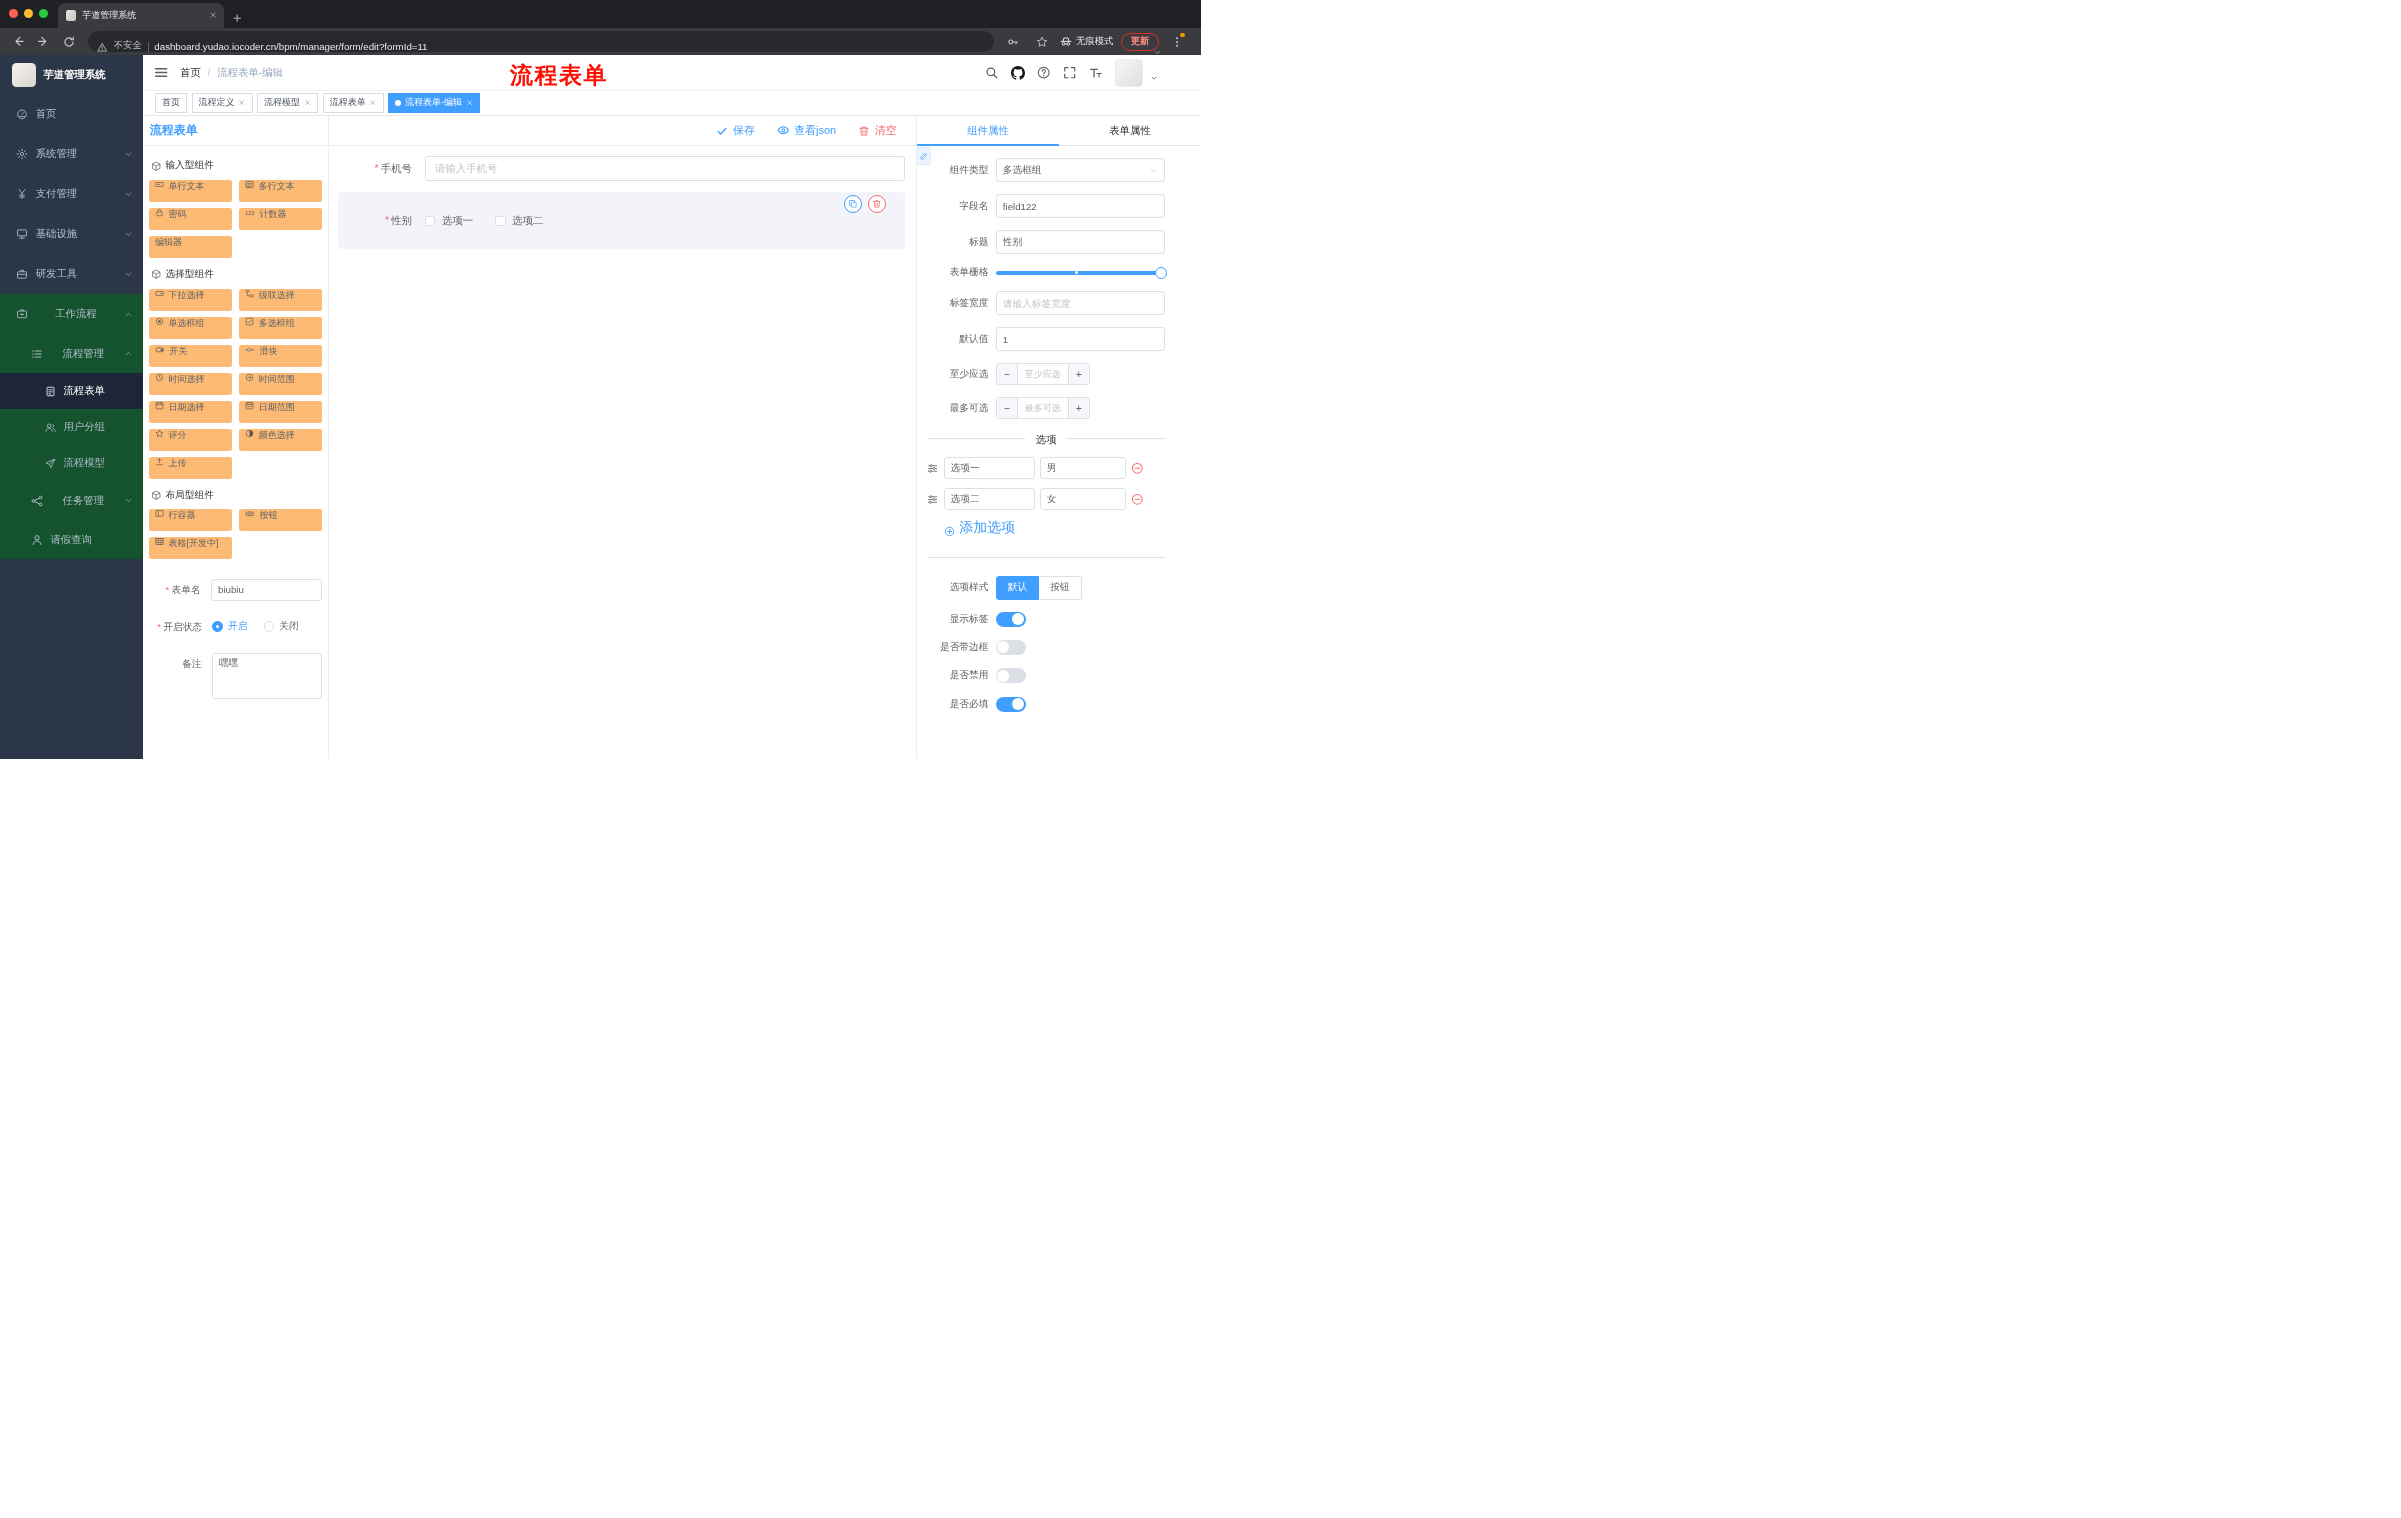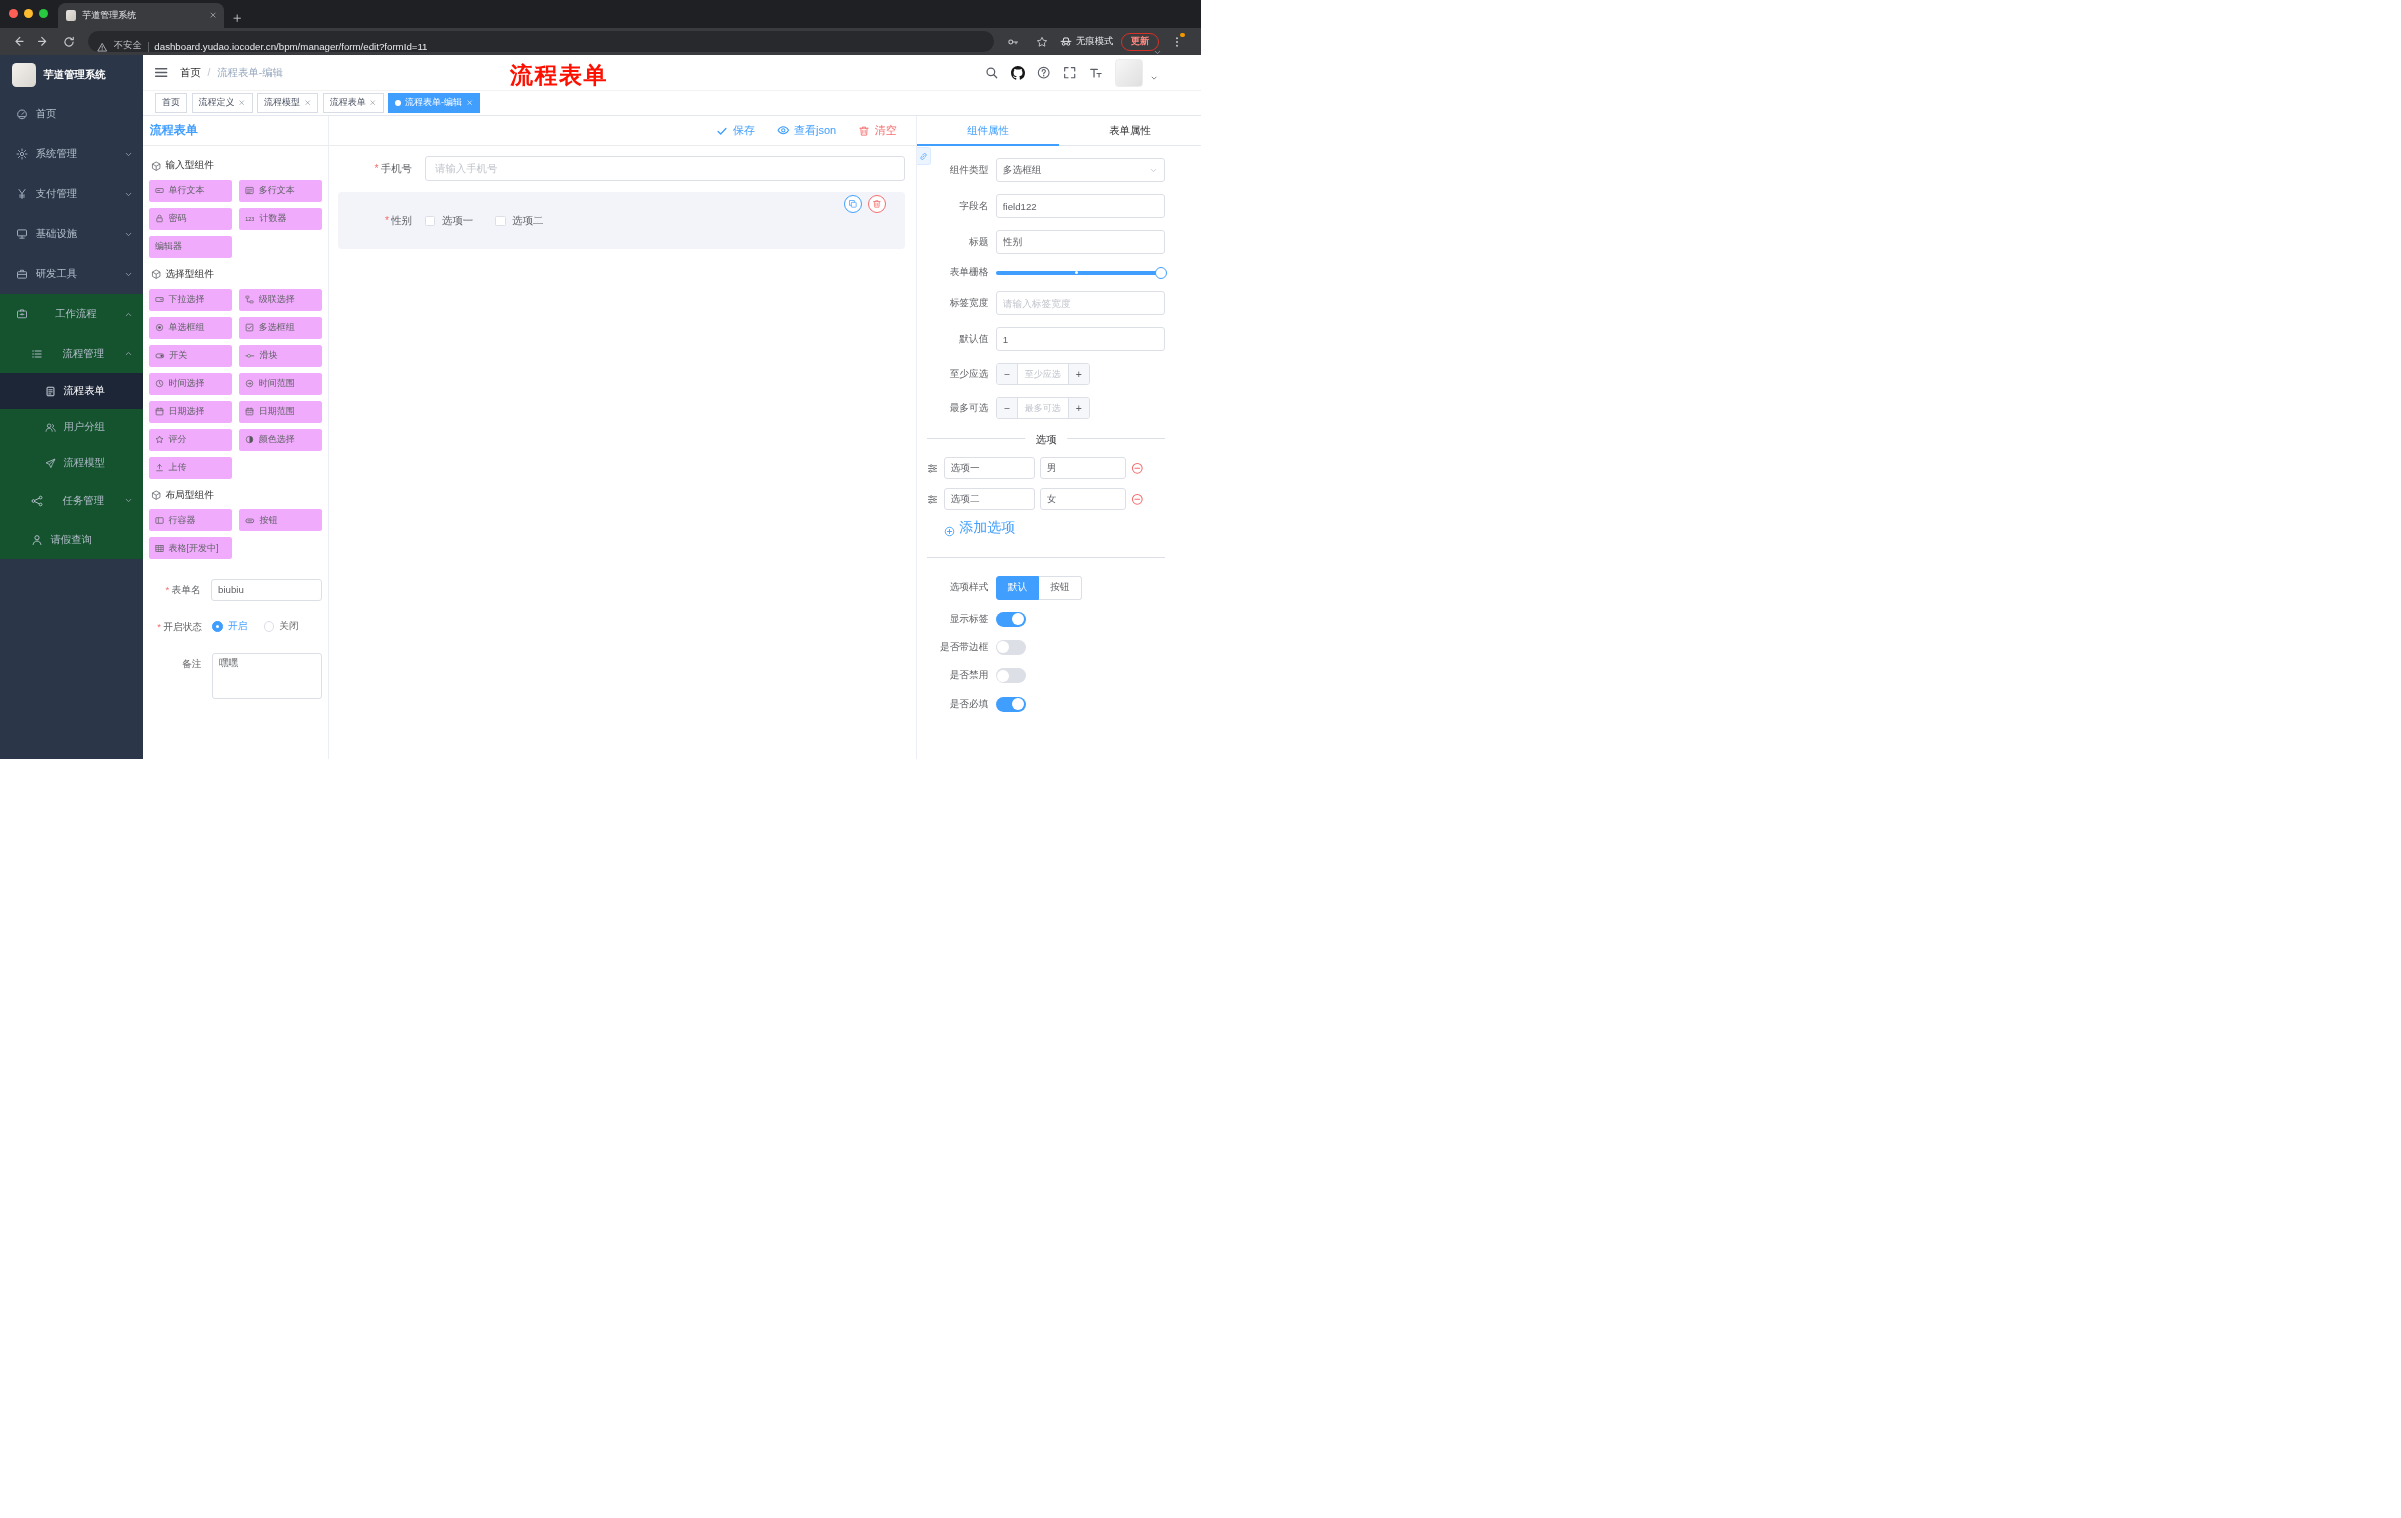--- a/index.html
+++ b/index.html
@@ -73,21 +73,21 @@
   .content { position:absolute; left:143px; top:116px; right:0; bottom:0; display:flex; background:#fff; }
 
   
   .lpanel { width:186px; border-right:0.7px solid #ebeef5; display:flex; flex-direction:column; overflow:hidden; }
   .lp-head { height:30px; flex:none; display:flex; align-items:center; padding-left:6.7px; border-bottom:0.7px solid #ececec; }
   .lp-title { color:#409eff; font-size:12px; font-weight:bold; }
   .lp-body { flex:1; padding:3px 6px 0 6px; overflow:hidden; }
   .cgroup-head { display:flex; align-items:center; gap:4.5px; margin:10.4px 0 7.4px 1.5px; font-size:9.7px; color:#303133; }
   .cgroup-head svg { color:#5f6368; }
   .cgrid { display:grid; grid-template-columns:1fr 1fr; gap:6px 7.4px; }
-  .cbtn { height:22px; background:#f0abfc; border-radius:2.2px; display:flex; align-items:center; gap:4.5px; padding-left:6px; font-size:9px; color:#606266; cursor:grab; white-space:nowrap; }
+  .cbtn { height:22px; background:#fdba74; border-radius:2.2px; display:flex; align-items:flex-start; gap:4.5px; padding-left:6px; font-size:9px; color:#606266; cursor:grab; white-space:nowrap; }
   .cbtn svg { color:#565758; flex:none; }
   .lp-form { margin-top:19.3px; }
   .frow { display:flex; align-items:center; margin-bottom:15px; }
   .frow.top { align-items:flex-start; }
   .flabel { width:53px; text-align:right; font-size:9.7px; color:#606266; margin-right:10.4px; line-height:22px; white-space:nowrap; }
   .req { color:#f56c6c; margin-right:2.2px; }
   .finput { width:111px; height:22px; border:0.7px solid #dcdfe6; border-radius:3px; padding:0 6px; font-size:9.7px; color:#606266; outline:none; background:#fff; font-family:inherit; }
   .fradio-group { display:flex; align-items:center; gap:16.3px; height:22px; }
   .radio { display:flex; align-items:center; gap:5.2px; font-size:9.7px; color:#606266; cursor:pointer; }
   .rdot { width:10.4px; height:10.4px; border-radius:50%; border:0.7px solid #dcdfe6; background:#fff; position:relative; }

